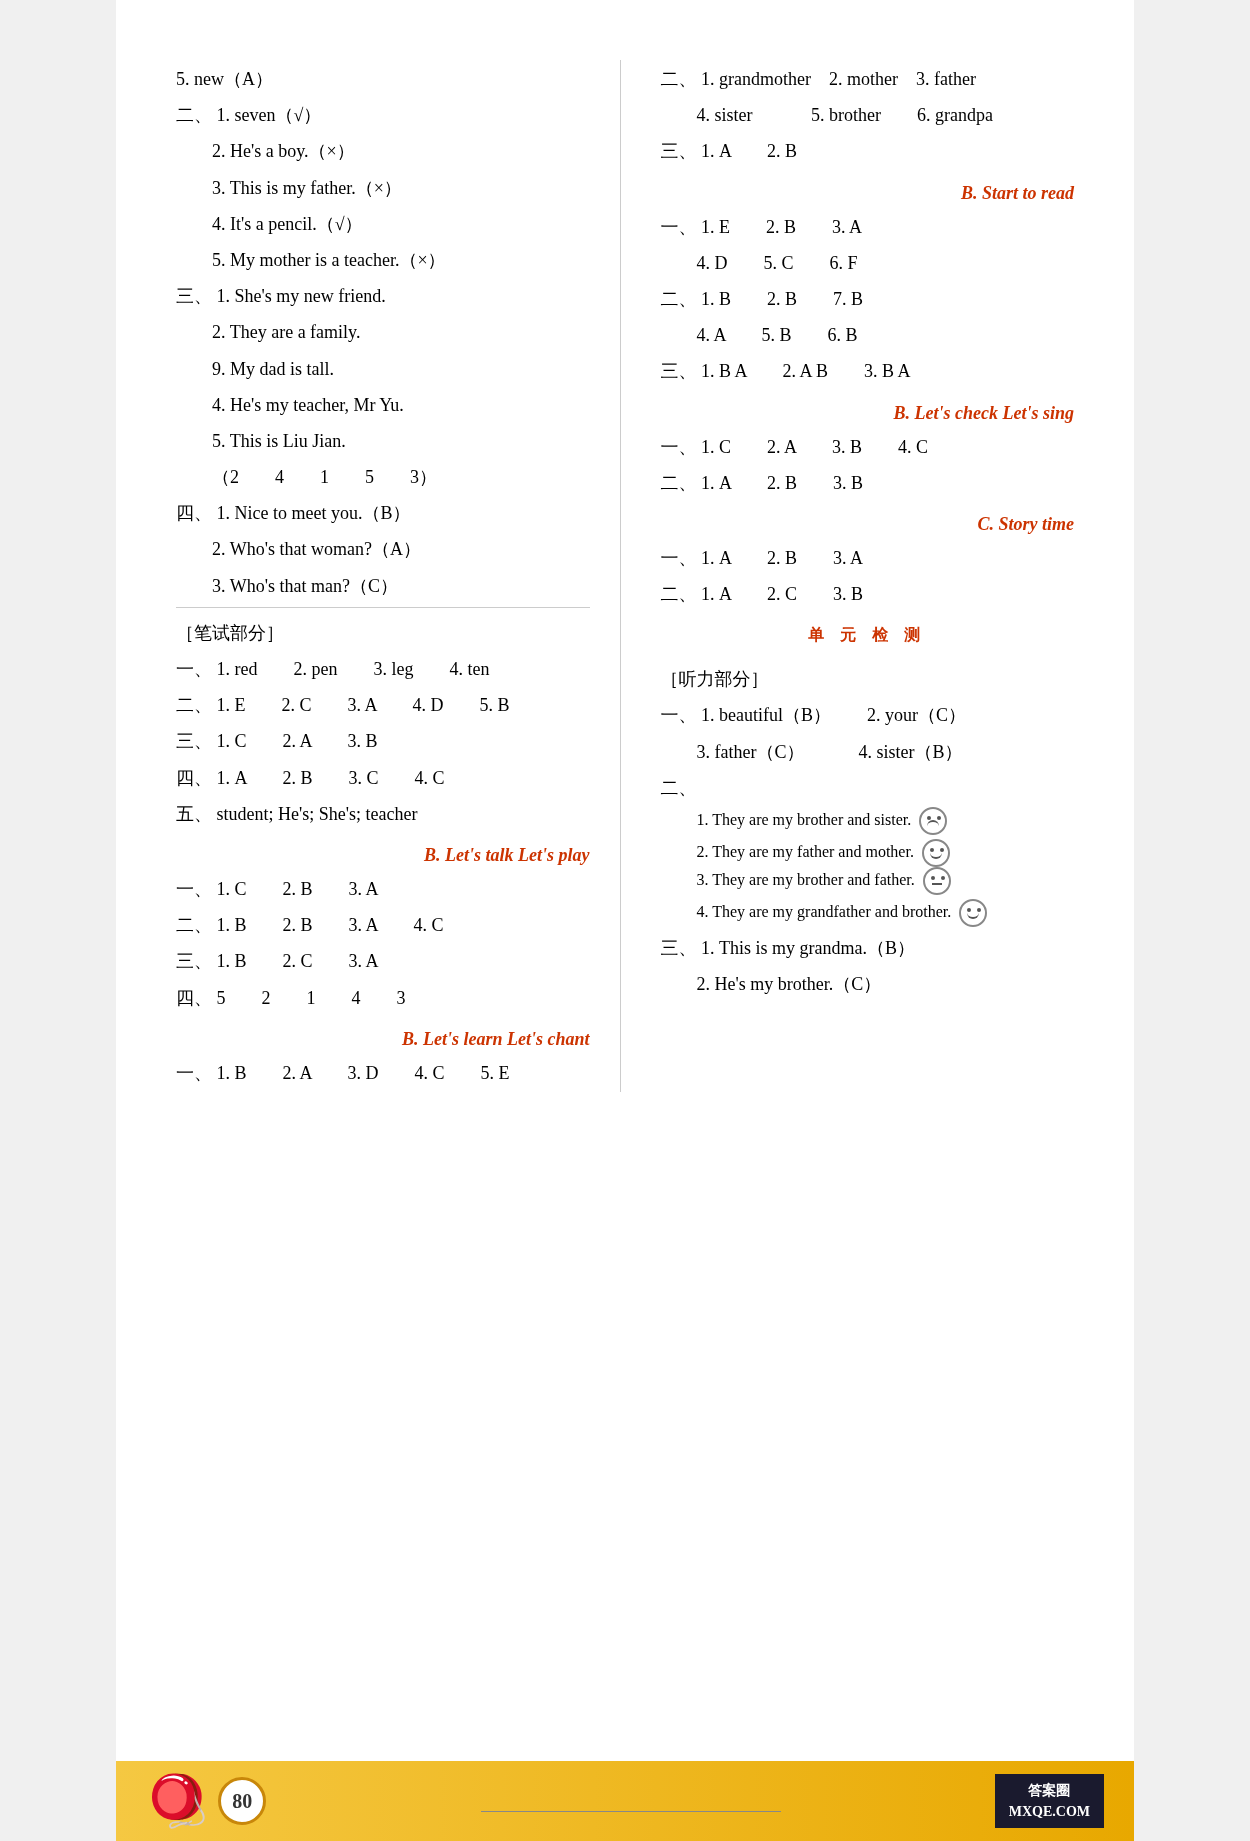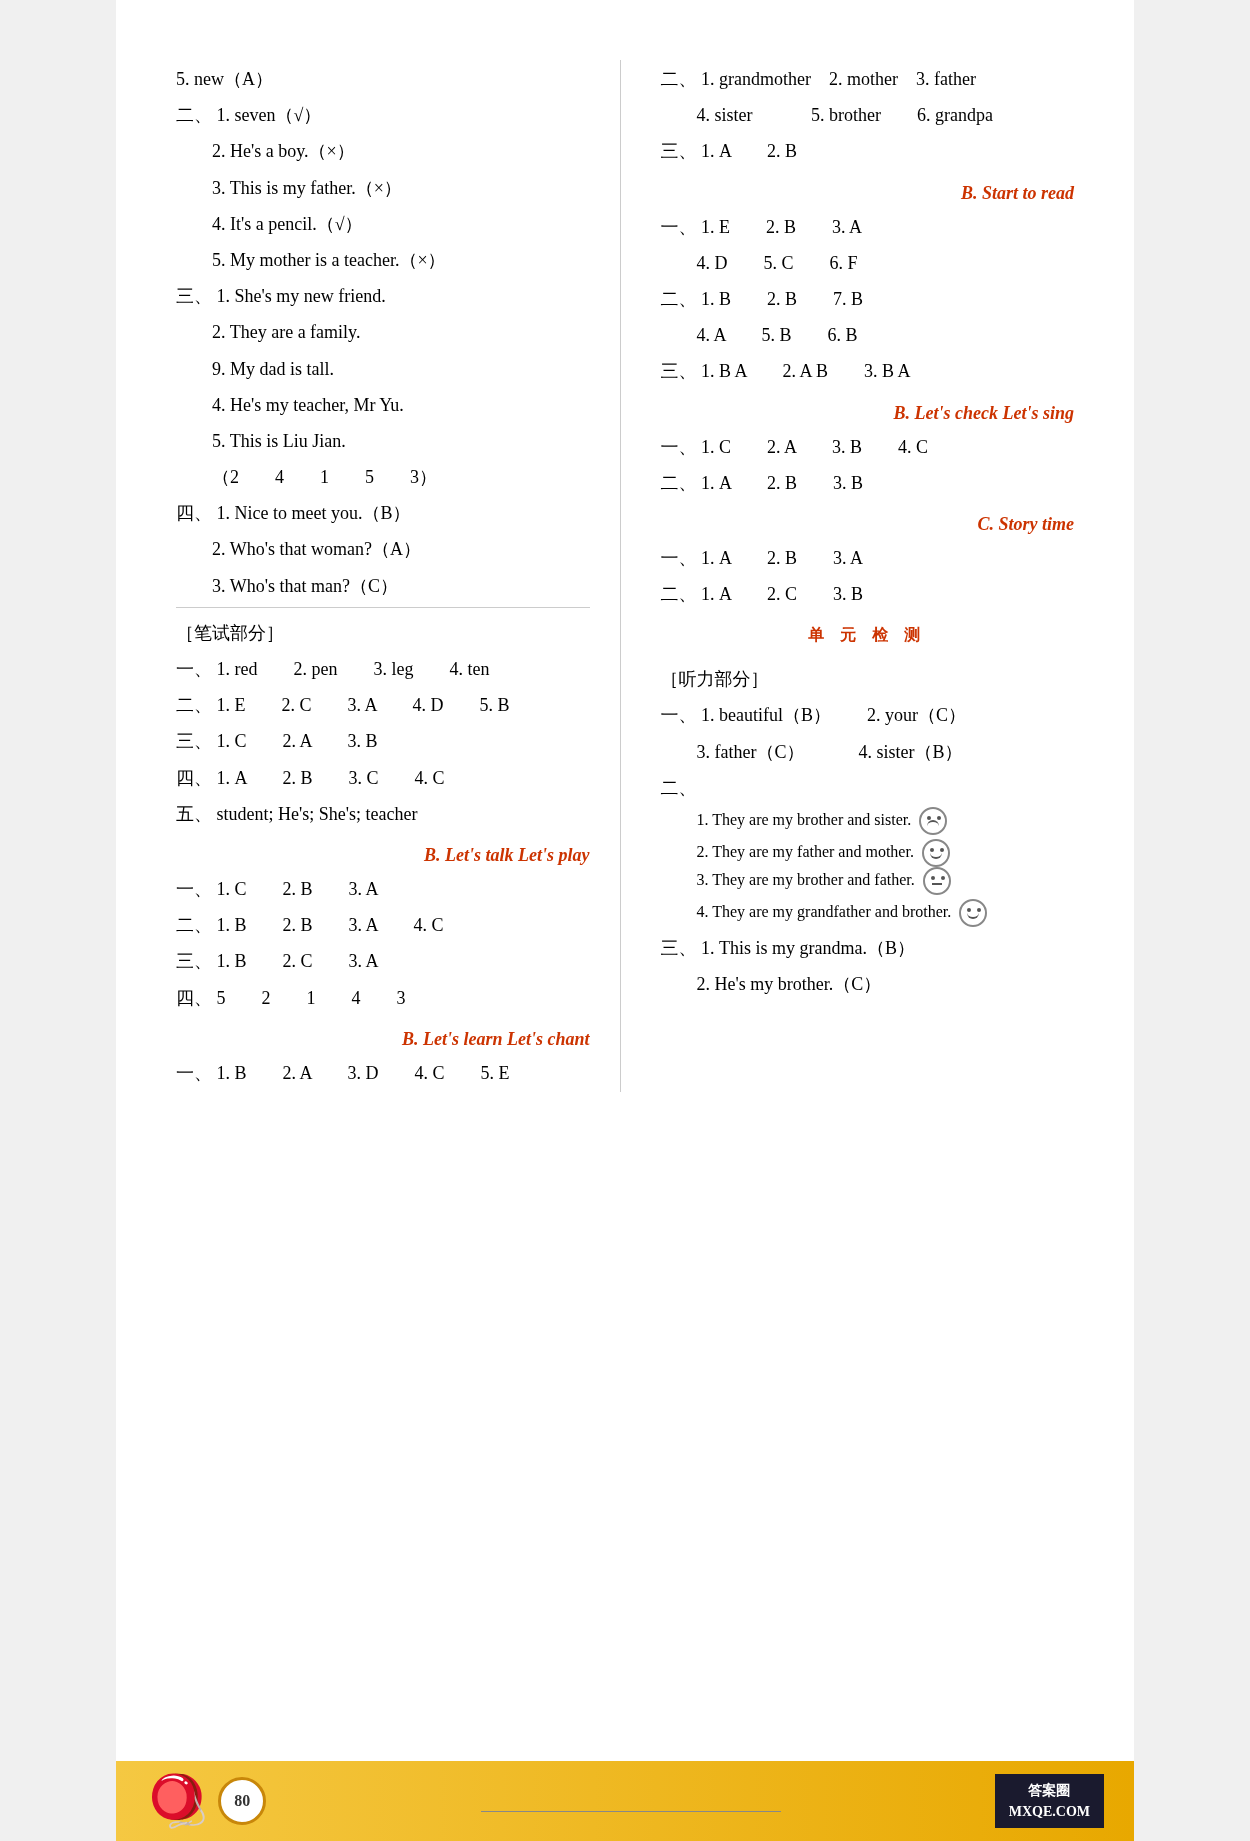--- a/index.html
+++ b/index.html
@@ -64,21 +64,21 @@
       padding: 0 30px;
     }
     .page-num {
       background: #fff;
       border-radius: 50%;
       width: 48px;
       height: 48px;
       display: flex;
       align-items: center;
       justify-content: center;
-      font-size: 16px;
+      font-size: 20px;
       font-weight: bold;
       color: #333;
       border: 3px solid #c8870a;
       position: relative;
     }
     .smiley {
       display: inline-block;
       width: 28px;
       height: 28px;
       border-radius: 50%;

